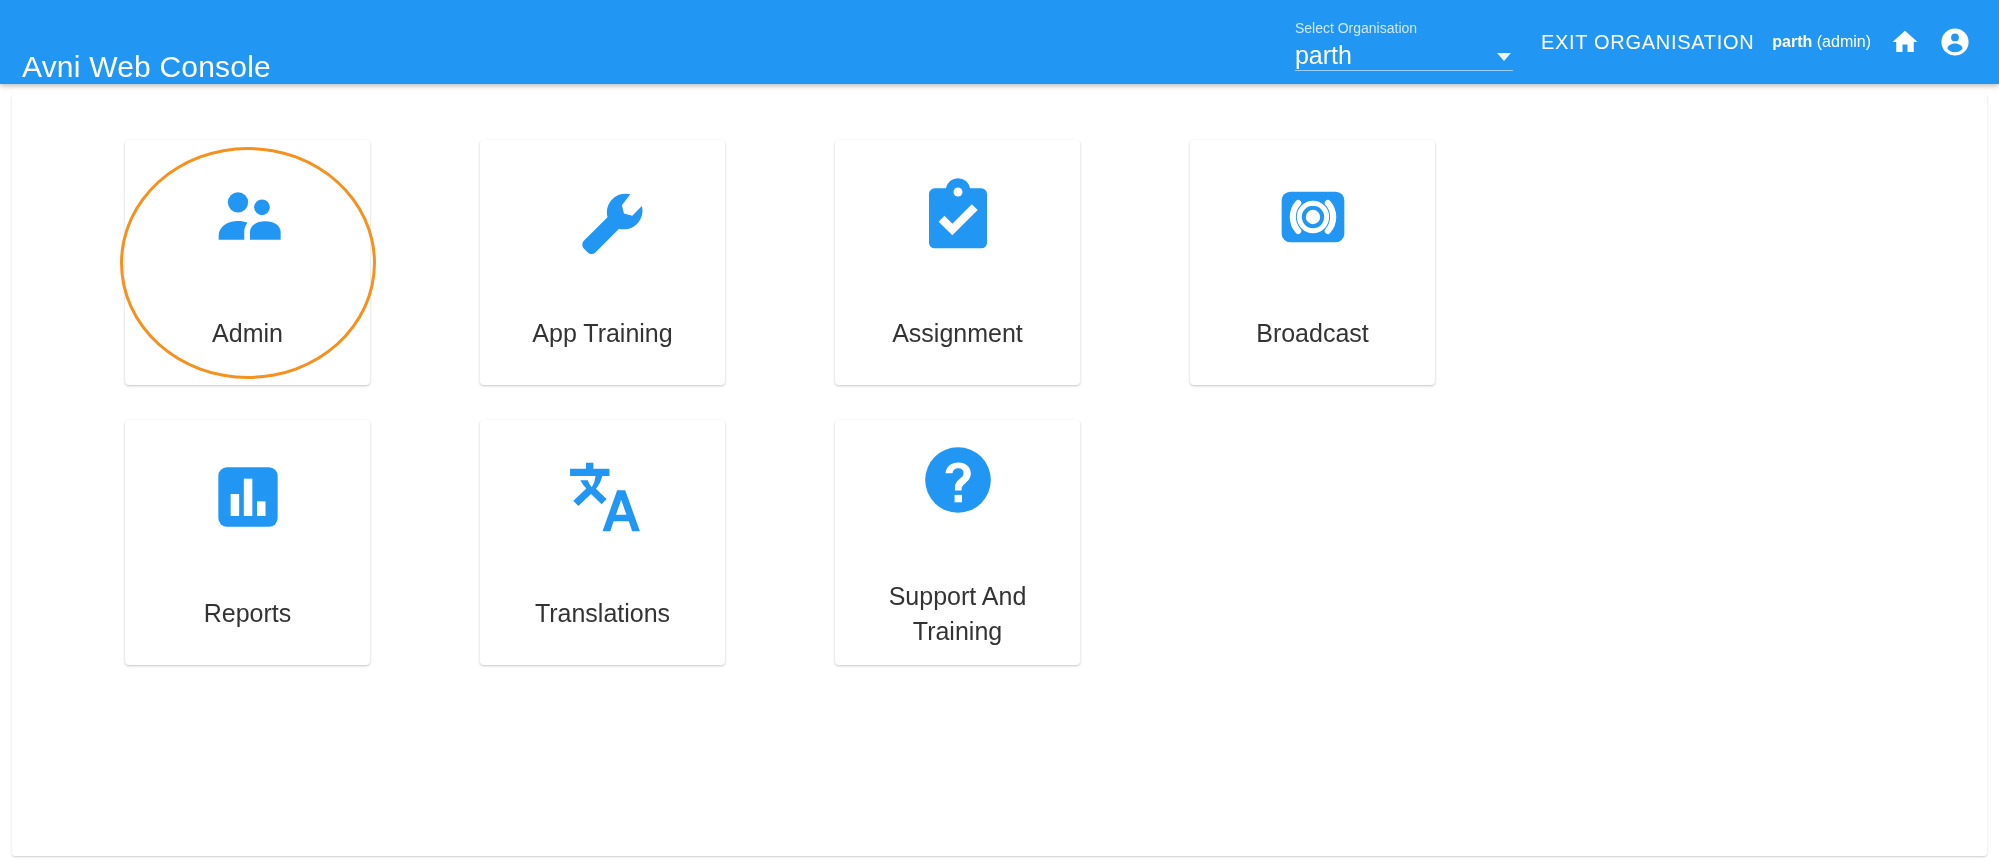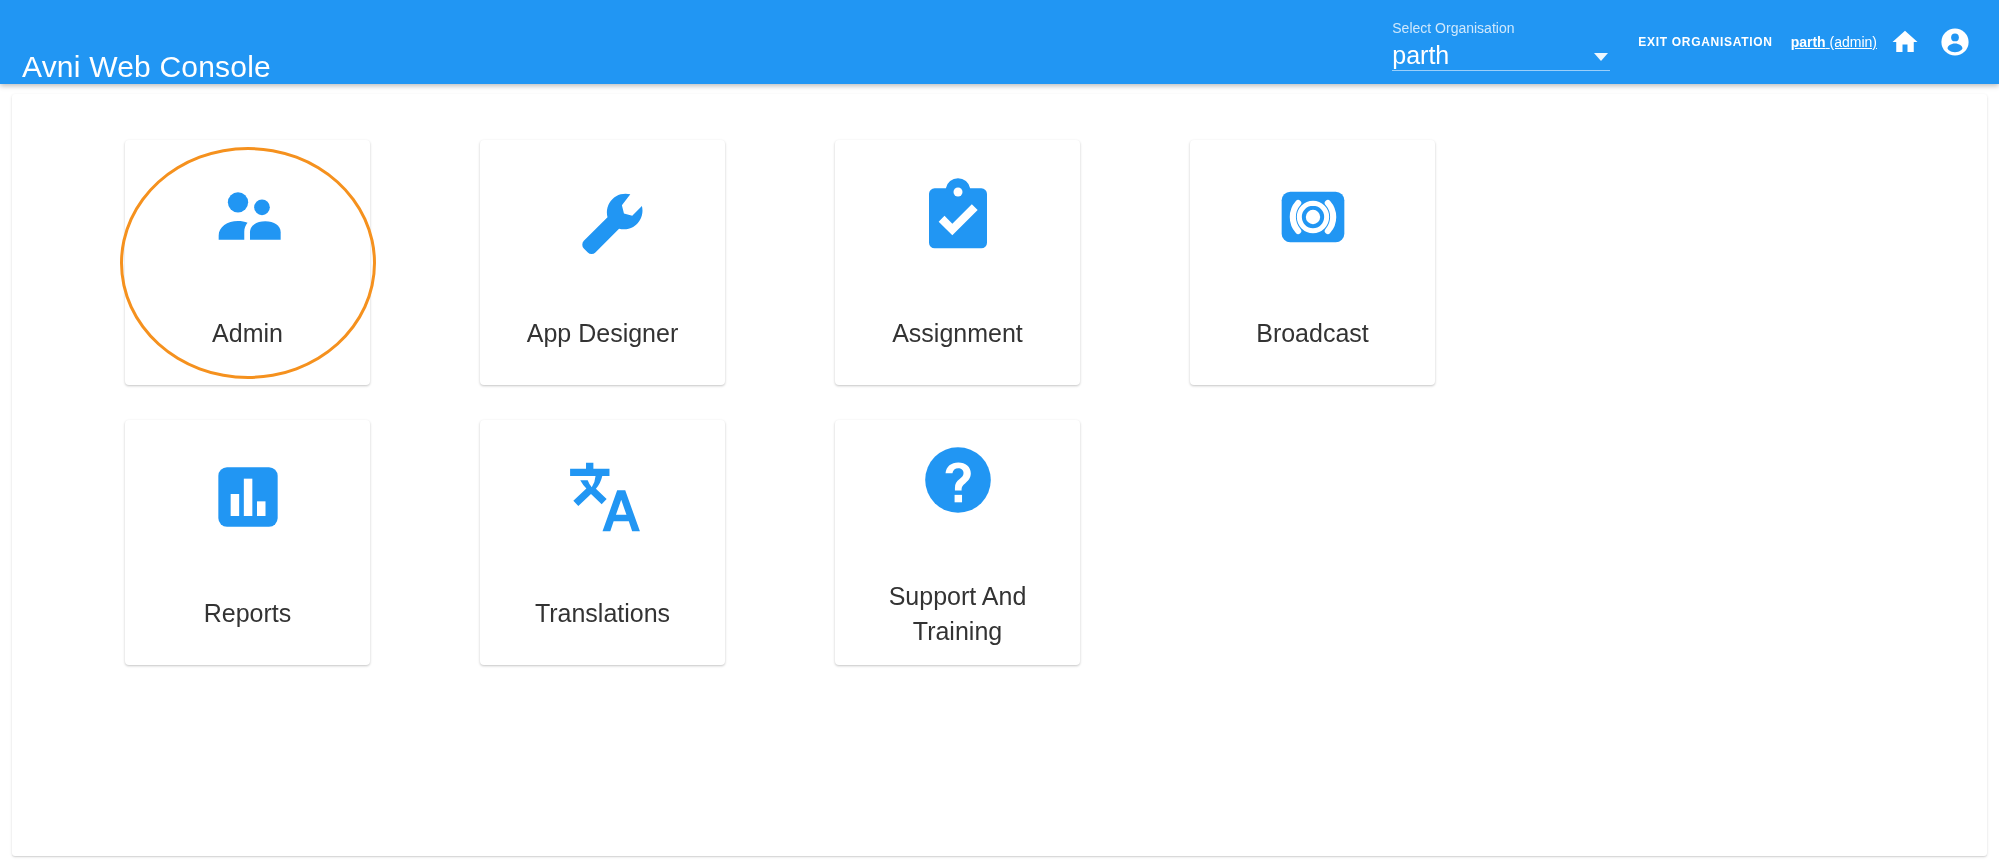--- a/index.html
+++ b/index.html
@@ -73,37 +73,37 @@
     right: 2px;
     bottom: 9px;
     width: 0; height: 0;
     border-left: 7px solid transparent;
     border-right: 7px solid transparent;
     border-top: 8px solid rgba(255,255,255,0.92);
   }
 
   .exit-org-btn {
     color: #ffffff;
-    font-size: 12px;
-    font-weight: 700;
+    font-size: 20px;
+    font-weight: 400;
     letter-spacing: 0.7px;
     white-space: nowrap;
     background: transparent;
     border: none;
     padding: 6px 2px;
     cursor: pointer;
     font-family: "Liberation Sans", sans-serif;
   }
 
   .user-label {
     color: #ffffff;
-    font-size: 14px;
+    font-size: 16px;
     white-space: nowrap;
     margin-left: 16px;
-    text-decoration: underline;
+    margin-right: 6px;
   }
   .user-label b { font-weight: 700; }
   .user-label span.light { font-weight: 400; }
 
   .icon-btn {
     width: 44px;
     height: 44px;
     display: flex;
     align-items: center;
     justify-content: center;
@@ -261,21 +261,21 @@
         </div>
       </div>
 
       <div class="tile-cell">
         <div class="tile">
           <span class="tile-icon">
             <svg width="80" height="80" viewBox="0 0 24 24">
               <path fill="#2196f3" d="M20.2 5.2a5.6 5.6 0 0 0-6.85 6.86l-7.1 7.1a1.6 1.6 0 0 0 0 2.26l1.2 1.2a1.6 1.6 0 0 0 2.26 0l7.1-7.1A5.6 5.6 0 0 0 23.67 8.7l-2.9 2.9-2.48-.63-.62-2.48z"></path>
             </svg>
           </span>
-          <div class="tile-label">App Designer</div>
+          <div class="tile-label">App Training</div>
         </div>
       </div>
 
 
       <div class="tile-cell">
         <div class="tile">
           <span class="tile-icon">
             <svg width="80" height="80" viewBox="0 0 24 24">
               <path fill="#2196f3" d="M19 3.4h-3.36a3.7 3.7 0 0 0-7.28 0H5a1.7 1.7 0 0 0-1.7 1.7v14.6A1.7 1.7 0 0 0 5 21.4h14a1.7 1.7 0 0 0 1.7-1.7V5.1A1.7 1.7 0 0 0 19 3.4z"></path>
               <circle cx="12" cy="4.5" r="1.35" fill="#ffffff"></circle>

